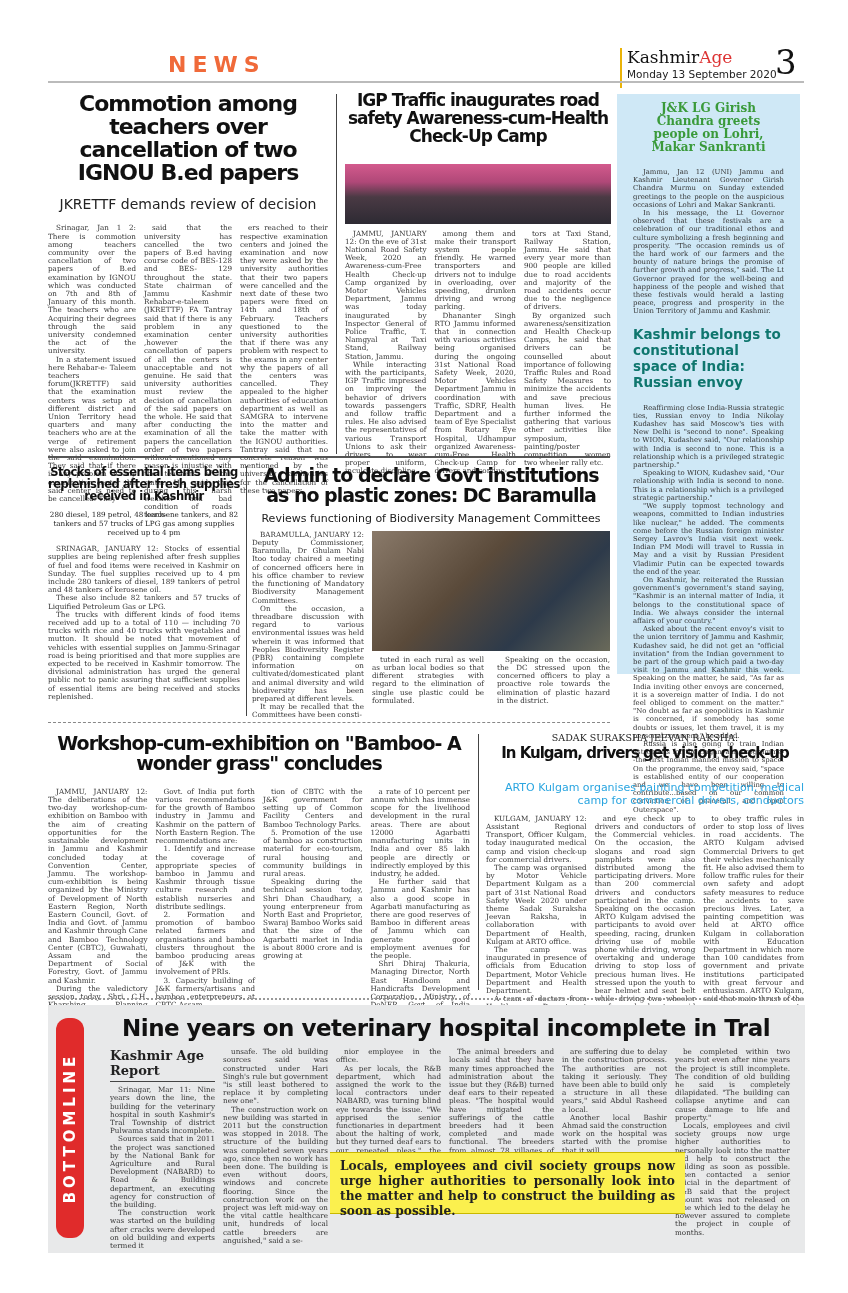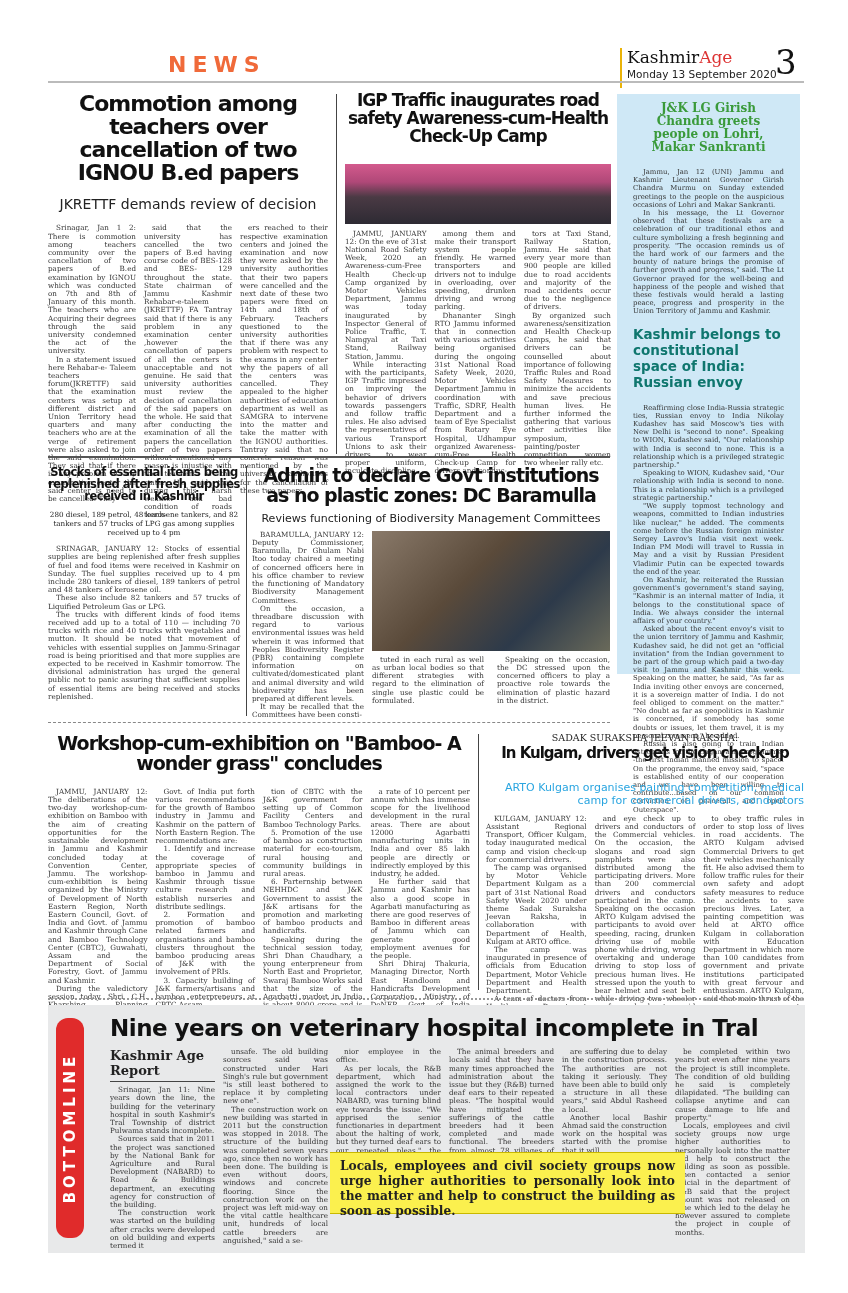--- a/index.html
+++ b/index.html
@@ -144,21 +144,20 @@
       <div class="col">
         <p>Govt. of India put forth various recommendations for the growth of Bamboo industry in Jammu and Kashmir on the pattern of North Eastern Region. The recommendations are:</p>
         <p>1. Identify and increase the coverage of appropriate species of bamboo in Jammu and Kashmir through tissue culture research and establish nurseries and distribute sedlings.</p>
         <p>2. Formation and promotion of bamboo related farmers and organisations and bamboo clusters throughout the bamboo producing areas of J&amp;K with the involvement of PRIs.</p>
         <p>3. Capacity building of J&amp;K farmers/artisans and bamboo enterpreneurs at CBTC Assam.</p>
         <p>4. Technical collabora-</p>
       </div>
       <div class="col">
         <p>tion of CBTC with the J&amp;K government for setting up of Common Facility Centers and Bamboo Technology Parks.</p>
         <p>5. Promotion of the use of bamboo as construction material for eco-tourism, rural housing and community buildings in rural areas.</p>
-        <p>6. Parternship between NEHHDC and J&amp;K Government to assist the J&amp;K artisans for the promotion and marketing of bamboo products and handicrafts.</p>
         <p>Speaking during the technical session today, Shri Dhan Chaudhary, a young enterpreneur from North East and Proprietor, Swaraj Bamboo Works said that the size of the Agarbatti market in India is about 8000 crore and is growing at</p>
       </div>
       <div class="col">
         <p>a rate of 10 percent per annum which has immense scope for the livelihood development in the rural areas. There are about 12000 Agarbatti manufacturing units in India and over 85 lakh people are directly or indirectly employed by this industry, he added.</p>
         <p>He further said that Jammu and Kashmir has also a good scope in Agarbati manufacturing as there are good reserves of Bamboo in different areas of Jammu which can generate good employment avenues for the people.</p>
         <p>Shri Dhiraj Thakuria, Managing Director, North East Handloom and Handicrafts Development Corporation, Ministry of DoNER, Govt. of India speaking on the technical session.</p>
       </div>
     </div>
 </div>
 <div class="abs vrule" style="left:478px;top:734px;height:256px;"></div>
@@ -183,26 +182,26 @@
     </div>
 </div>
 
 <div class="abs dash" style="left:48px;top:998px;width:756px;border-top:2px dotted #999;"></div>
 
 <div class="abs bottom-box"></div>
 <div class="abs bottom-tab">
     <span>BOTTOMLINE</span>
   </div>
 <div class="abs" style="left:110px;top:1016px;width:690px;">
-  <div class="h1" style="font-size:23px;text-align:left;letter-spacing:-0.5px;">Nine years on veterinary hospital incomplete in Tral</div>
+  <div class="h1" style="font-size:23px;text-align:left;letter-spacing:-0.5px;margin-left:12px;">Nine years on veterinary hospital incomplete in Tral</div>
   <div style="position:relative;height:200px;margin-top:8px;">
     <div style="position:absolute;left:0;top:0;width:105px;">
       <div class="byline">Kashmir Age Report</div>
       <div class="col" id="tral-c0">
-          <p>Srinagar, Jan 11: Nine years down the line, the building for the veterinary hospital in south Kashmir's Tral Township of district Pulwama stands incomplete.</p>
+          <p>Srinagar, Mar 11: Nine years down the line, the building for the veterinary hospital in south Kashmir's Tral Township of district Pulwama stands incomplete.</p>
           <p>Sources said that in 2011 the project was sanctioned by the National Bank for Agriculture and Rural Development (NABARD) to Road &amp; Buildings department, an executing agency for construction of the building.</p>
           <p>The construction work was started on the building after cracks were developed on old building and experts termed it</p>
         </div>
     </div>
     <div class="col" style="position:absolute;left:113px;top:0;width:105px;" id="tral-c1">
         <p>unsafe. The old building sources said was constructed under Hari Singh's rule but government "is still least bothered to replace it by completing new one".</p>
         <p>The construction work on new building was started in 2011 but the construction was stopped in 2018. The structure of the building was completed seven years ago, since then no work has been done. The building is even without doors, windows and concrete flooring. Since the construction work on the project was left mid-way on the vital cattle healthcare unit, hundreds of local cattle breeders are anguished," said a se-</p>
       </div>
     <div class="col" style="position:absolute;left:226px;top:0;width:105px;" id="tral-c2">
         <p>nior employee in the office.</p>

